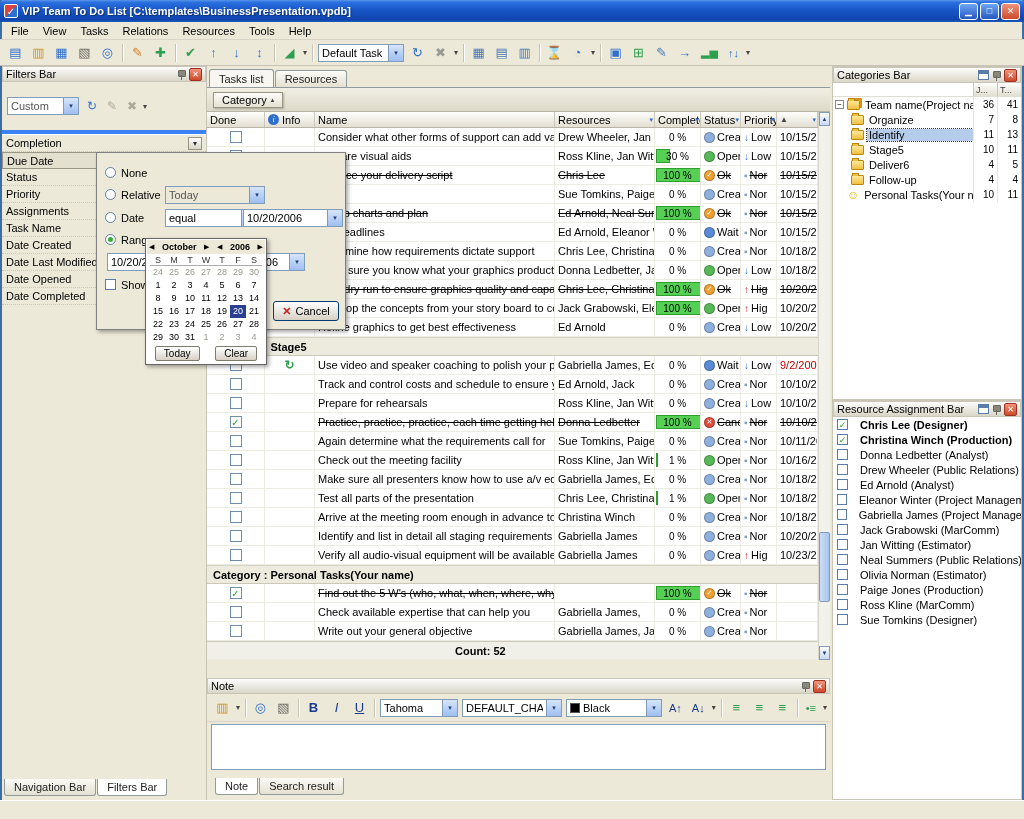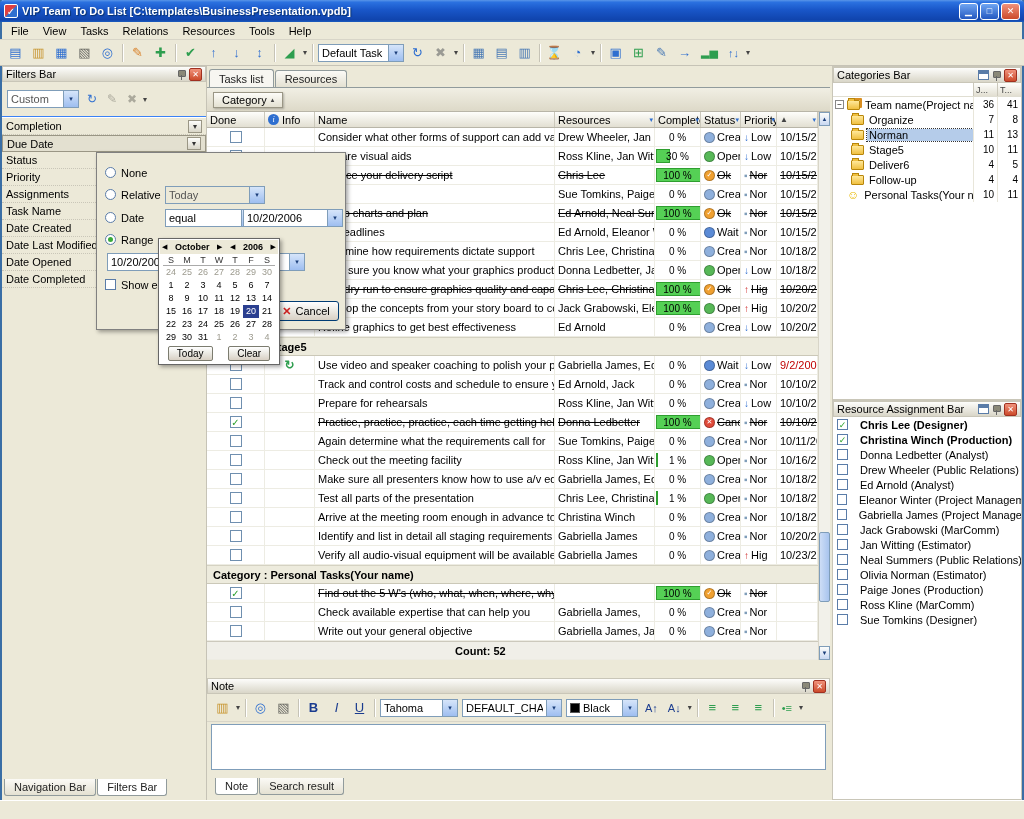--- a/index.html
+++ b/index.html
@@ -35,21 +35,21 @@
 .pin-icon::before{content:"";position:absolute;left:1px;top:1px;width:6px;height:5px;background:#8A8878;border:1px solid #666;border-radius:1px}
 .pin-icon::after{content:"";position:absolute;left:4px;top:6px;width:1px;height:5px;background:#666}
 .ph-close{width:13px;height:13px;background:linear-gradient(#F0927B,#CC4A2A);border:1px solid #A03020;color:#fff;font-size:8px;display:flex;align-items:center;justify-content:center;border-radius:2px}
 .tab{display:inline-flex;align-items:center;padding:2px 9px;border:1px solid #919B9C;background:linear-gradient(#FBFAF6,#E4E1D2);font-size:11px;margin-right:1px;color:#222}
 .tabs-top .tab{border-bottom:none;border-radius:3px 3px 0 0}
 .tabs-top .tab.active{background:#F7F6F1;padding-top:3px}
 .tabs-bottom .tab{border-top:none;border-radius:0 0 3px 3px}
 .tabs-bottom .tab.active{background:#FFFFFF}
 
 .filtersbar{position:absolute;left:2px;top:66px;width:205px;height:734px;background:#ECE9D8;border-right:1px solid #C6C3B6}
-.custom-row{display:flex;align-items:center;padding:8px 3px;border-bottom:1px solid #3b82f6}
+.custom-row{display:flex;align-items:center;padding:15px 3px;border-bottom:4px solid #3b82f6}
 .combo.w70{width:72px}
 .fb-ic{display:inline-flex;width:18px;height:18px;align-items:center;justify-content:center;font-size:12px;margin-left:2px}
 #filter-list{border-top:1px solid #fff}
 .filter-row{display:flex;align-items:center;height:17px;padding:0 4px;border-bottom:1px dotted #C9C6B8;background:#ECE9D8}
 .filter-row.open{background:#E3E0D0;border:1px solid #9A9685}
 .fl-label{flex:1;white-space:nowrap;overflow:hidden}
 .fl-arrow{font-size:8px;color:#333;border:1px solid #9A9685;background:linear-gradient(#FDFDFB,#D9D6C8);width:14px;height:13px;display:flex;align-items:center;justify-content:center}
 .left-tabs{position:absolute;left:2px;bottom:4px}
 
 .popup{position:absolute;left:96px;top:152px;width:250px;height:178px;background:#ECE9D8;border:1px solid #808080;box-shadow:2px 2px 4px rgba(0,0,0,.35);z-index:40}
@@ -57,21 +57,21 @@
 .radio{position:absolute;left:8px;top:3px;width:11px;height:11px;border:1px solid #5A7CA8;border-radius:50%;background:#fff;display:flex;align-items:center;justify-content:center}
 .radio.sel::after{content:"";width:5px;height:5px;border-radius:50%;background:#3AAA3A}
 .plabel{position:absolute;left:24px;top:3px}
 .pcombo{position:absolute;top:0}
 .cbx{width:11px;height:11px;border:1px solid #5A7CA8;background:#fff;display:inline-flex;align-items:center;justify-content:center;font-size:9px;color:#2AA02A}
 .cbx.checked::after{content:"✓"}
 .xp-button{display:inline-flex;align-items:center;justify-content:center;height:20px;border:1px solid #003C74;border-radius:3px;background:linear-gradient(#FFFFFF,#ECEBE5 45%,#D8D0C4);font-size:11px;gap:4px}
 .btn-ic-ok{color:#2AA02A;font-weight:bold}
 .btn-ic-cancel{color:#CC2222;font-weight:bold}
 
-.calendar{position:absolute;left:158px;top:238px;width:122px;background:#fff;border:1px solid #666;box-shadow:2px 2px 4px rgba(0,0,0,.35);z-index:50;padding:1px}
+.calendar{position:absolute;left:145px;top:238px;width:122px;background:#fff;border:1px solid #666;box-shadow:2px 2px 4px rgba(0,0,0,.35);z-index:50;padding:1px}
 .cal-head{display:flex;align-items:center;justify-content:space-between;height:14px;font-size:9px;background:#ECE9D8;padding:0 2px}
 .cal-nav{font-size:7px}
 .cal-month,.cal-year{font-weight:bold}
 .cal-grid{display:grid;grid-template-columns:repeat(7,16px);justify-content:center}
 .cal-h{font-size:9px;text-align:center;height:12px;line-height:12px;border-bottom:1px solid #AAA;color:#333}
 .cal-d{font-size:9px;text-align:center;height:13px;line-height:13px}
 .cal-d.dim{color:#9C9A8E}
 .cal-d.sel{background:#2B3F90;color:#fff}
 .cal-btns{display:flex;justify-content:space-around;padding:2px 0}
 .cal-btns .xp-button{height:15px;font-size:10px;padding:0 8px;border-radius:2px;border-color:#7C7C6F}
@@ -1117,21 +1117,21 @@
           <span class="tb-btn" style="color: rgb(26, 60, 143); text-decoration: underline;">U</span>
           <span class="tb-sep"></span>
           <span class="tb-combo" style="width: 78px;">
             <span class="combo-val">Tahoma</span>
             <span class="combo-arrow">▾</span>
           </span>
           <span class="tb-combo" style="width: 100px;">
             <span class="combo-val">DEFAULT_CHAR</span>
             <span class="combo-arrow">▾</span>
           </span>
-          <span class="tb-combo" style="width: 72px;">
+          <span class="tb-combo" style="width: 96px;">
             <span class="swatch" style="background: rgb(0, 0, 0);"></span>
             <span class="combo-val">Black</span>
             <span class="combo-arrow">▾</span>
           </span>
           <span class="tb-btn wide" style="color: rgb(26, 60, 143);">A↑</span>
           <span class="tb-btn wide" style="color: rgb(26, 60, 143);">A↓</span>
           <span class="tb-dd">▾</span>
           <span class="tb-sep"></span>
           <span class="tb-btn" style="color: rgb(46, 158, 79);">≡</span>
           <span class="tb-btn" style="color: rgb(46, 158, 79);">≡</span>
@@ -1171,21 +1171,21 @@
           <div class="tree-row">
             <span class="ind"></span>
             <span class="ic-folder"></span>
             <span class="tree-label">Organize</span>
             <span class="tcount">7</span>
             <span class="tcount">8</span>
           </div>
           <div class="tree-row">
             <span class="ind"></span>
             <span class="ic-folder"></span>
-            <span class="tree-label sel">Norman</span>
+            <span class="tree-label sel">Identify</span>
             <span class="tcount">11</span>
             <span class="tcount">13</span>
           </div>
           <div class="tree-row">
             <span class="ind"></span>
             <span class="ic-folder"></span>
             <span class="tree-label">Stage5</span>
             <span class="tcount">10</span>
             <span class="tcount">11</span>
           </div>

